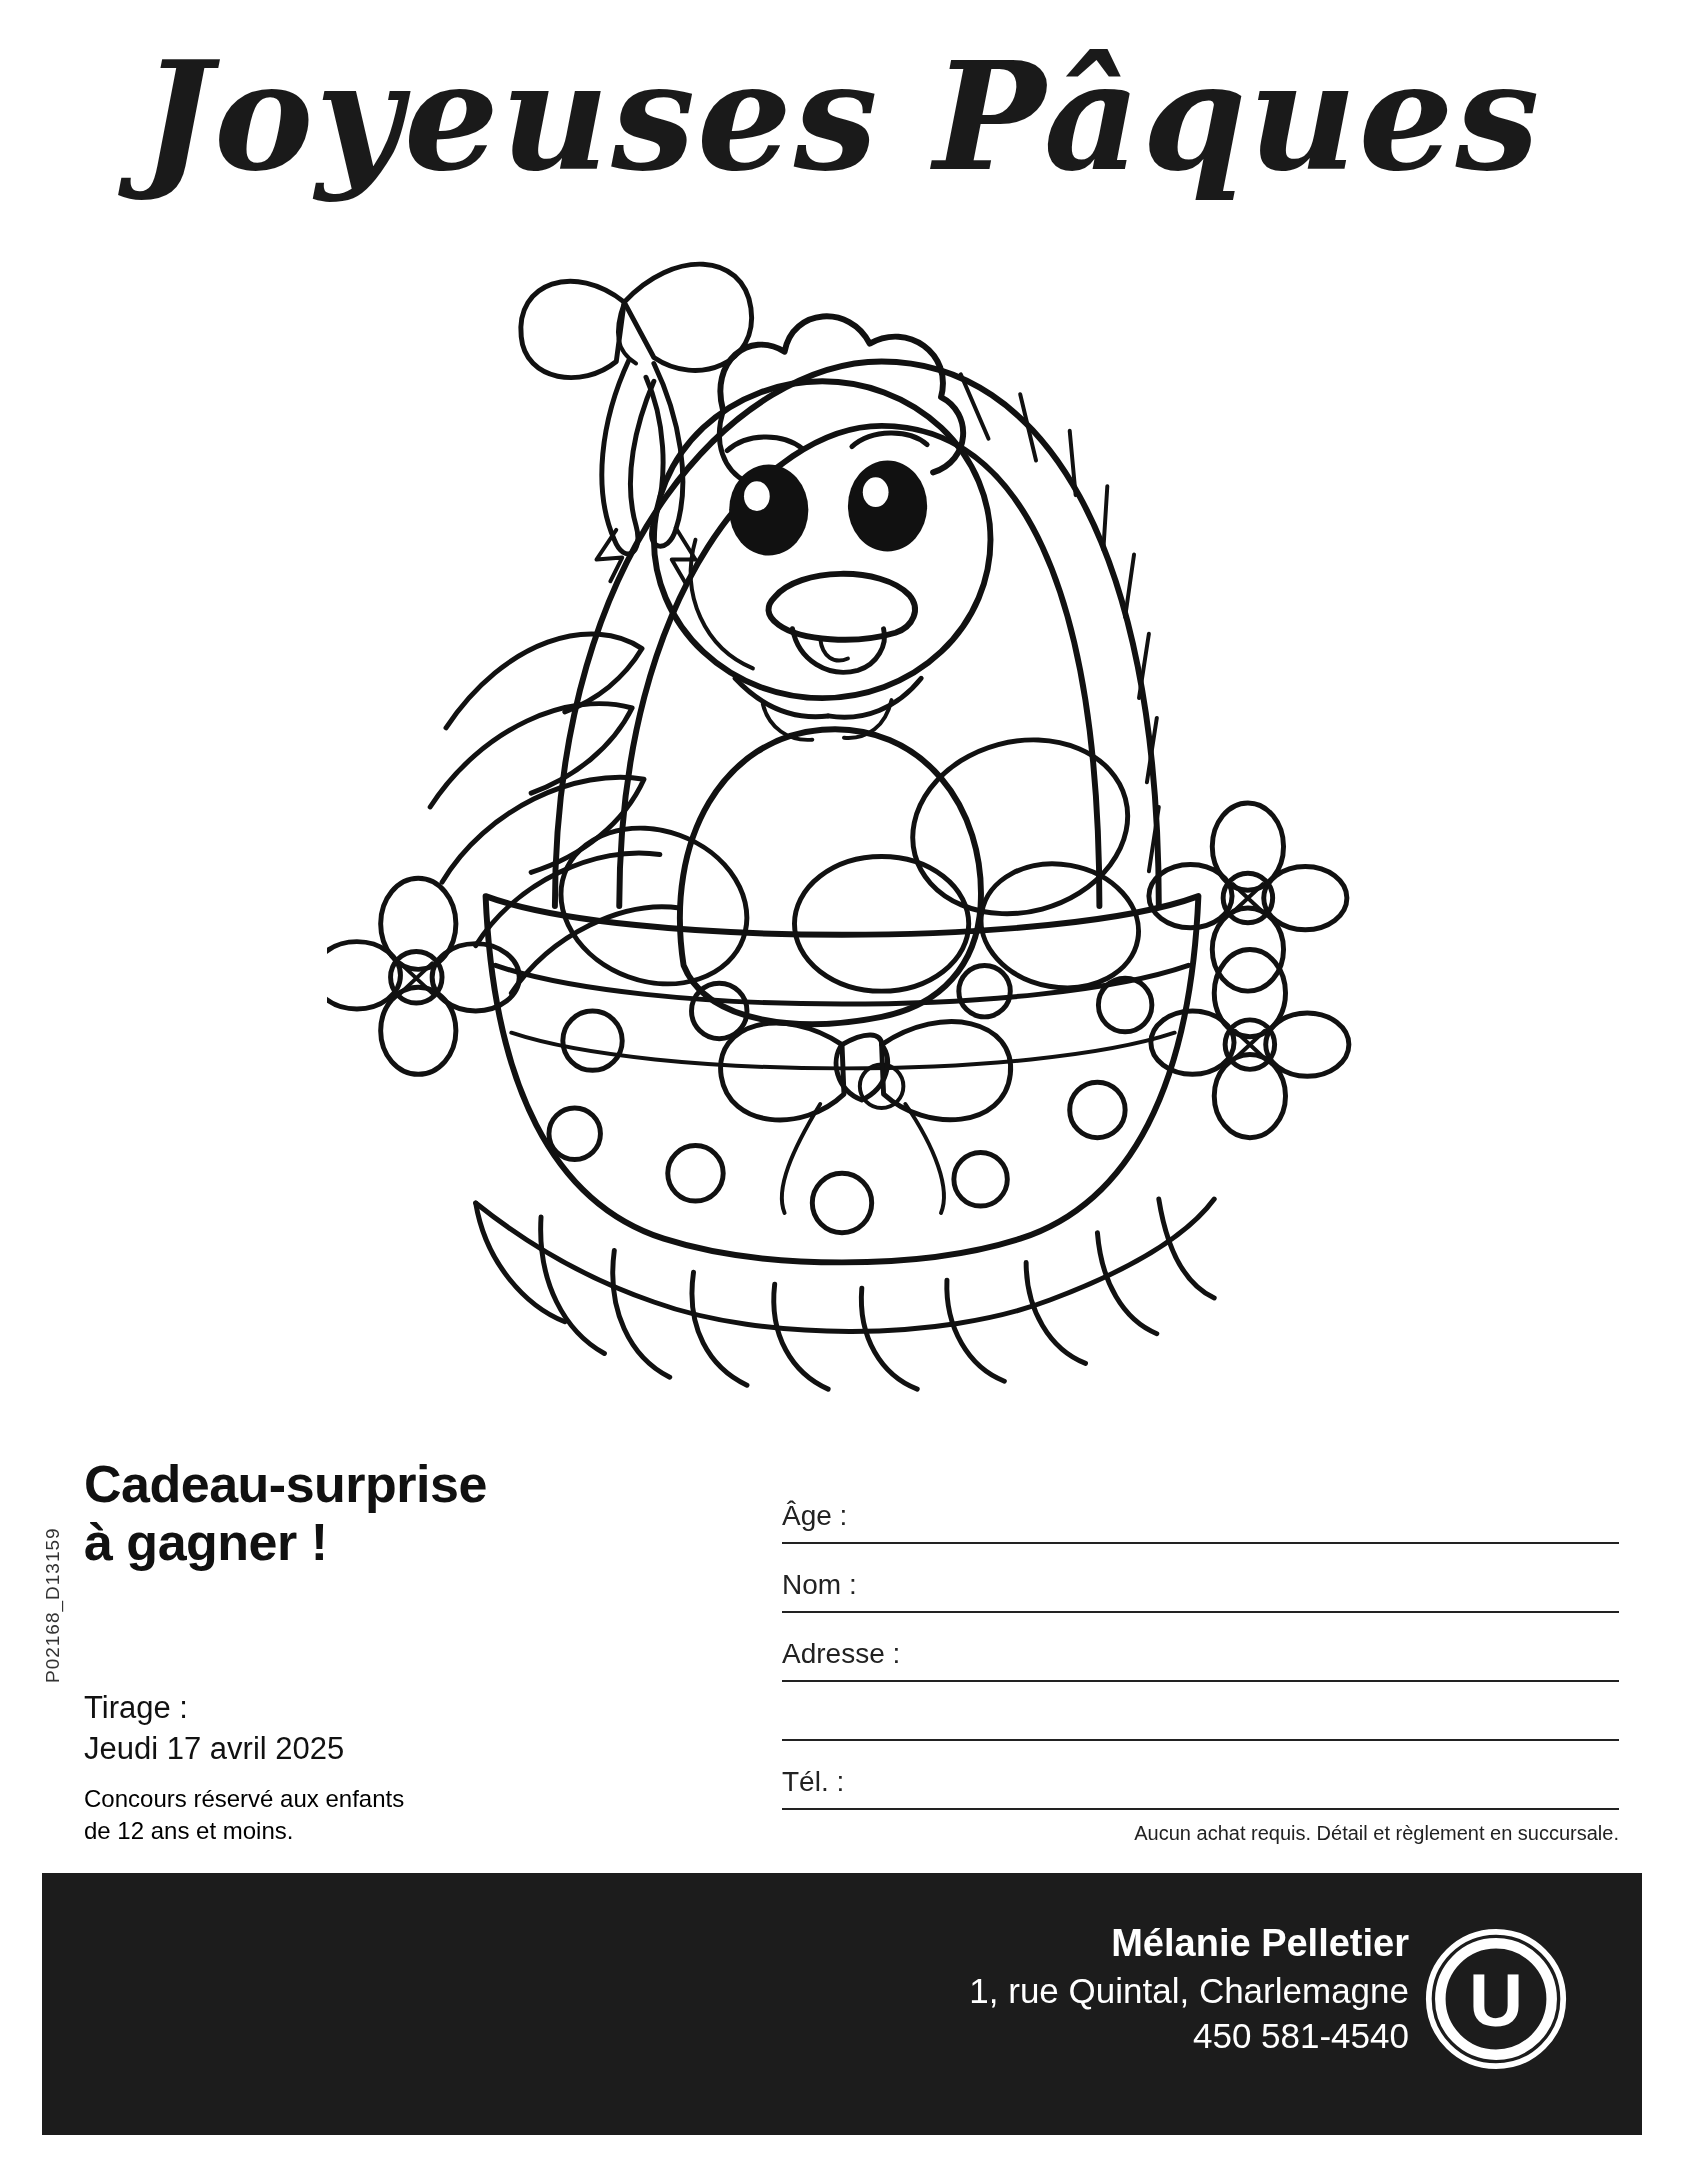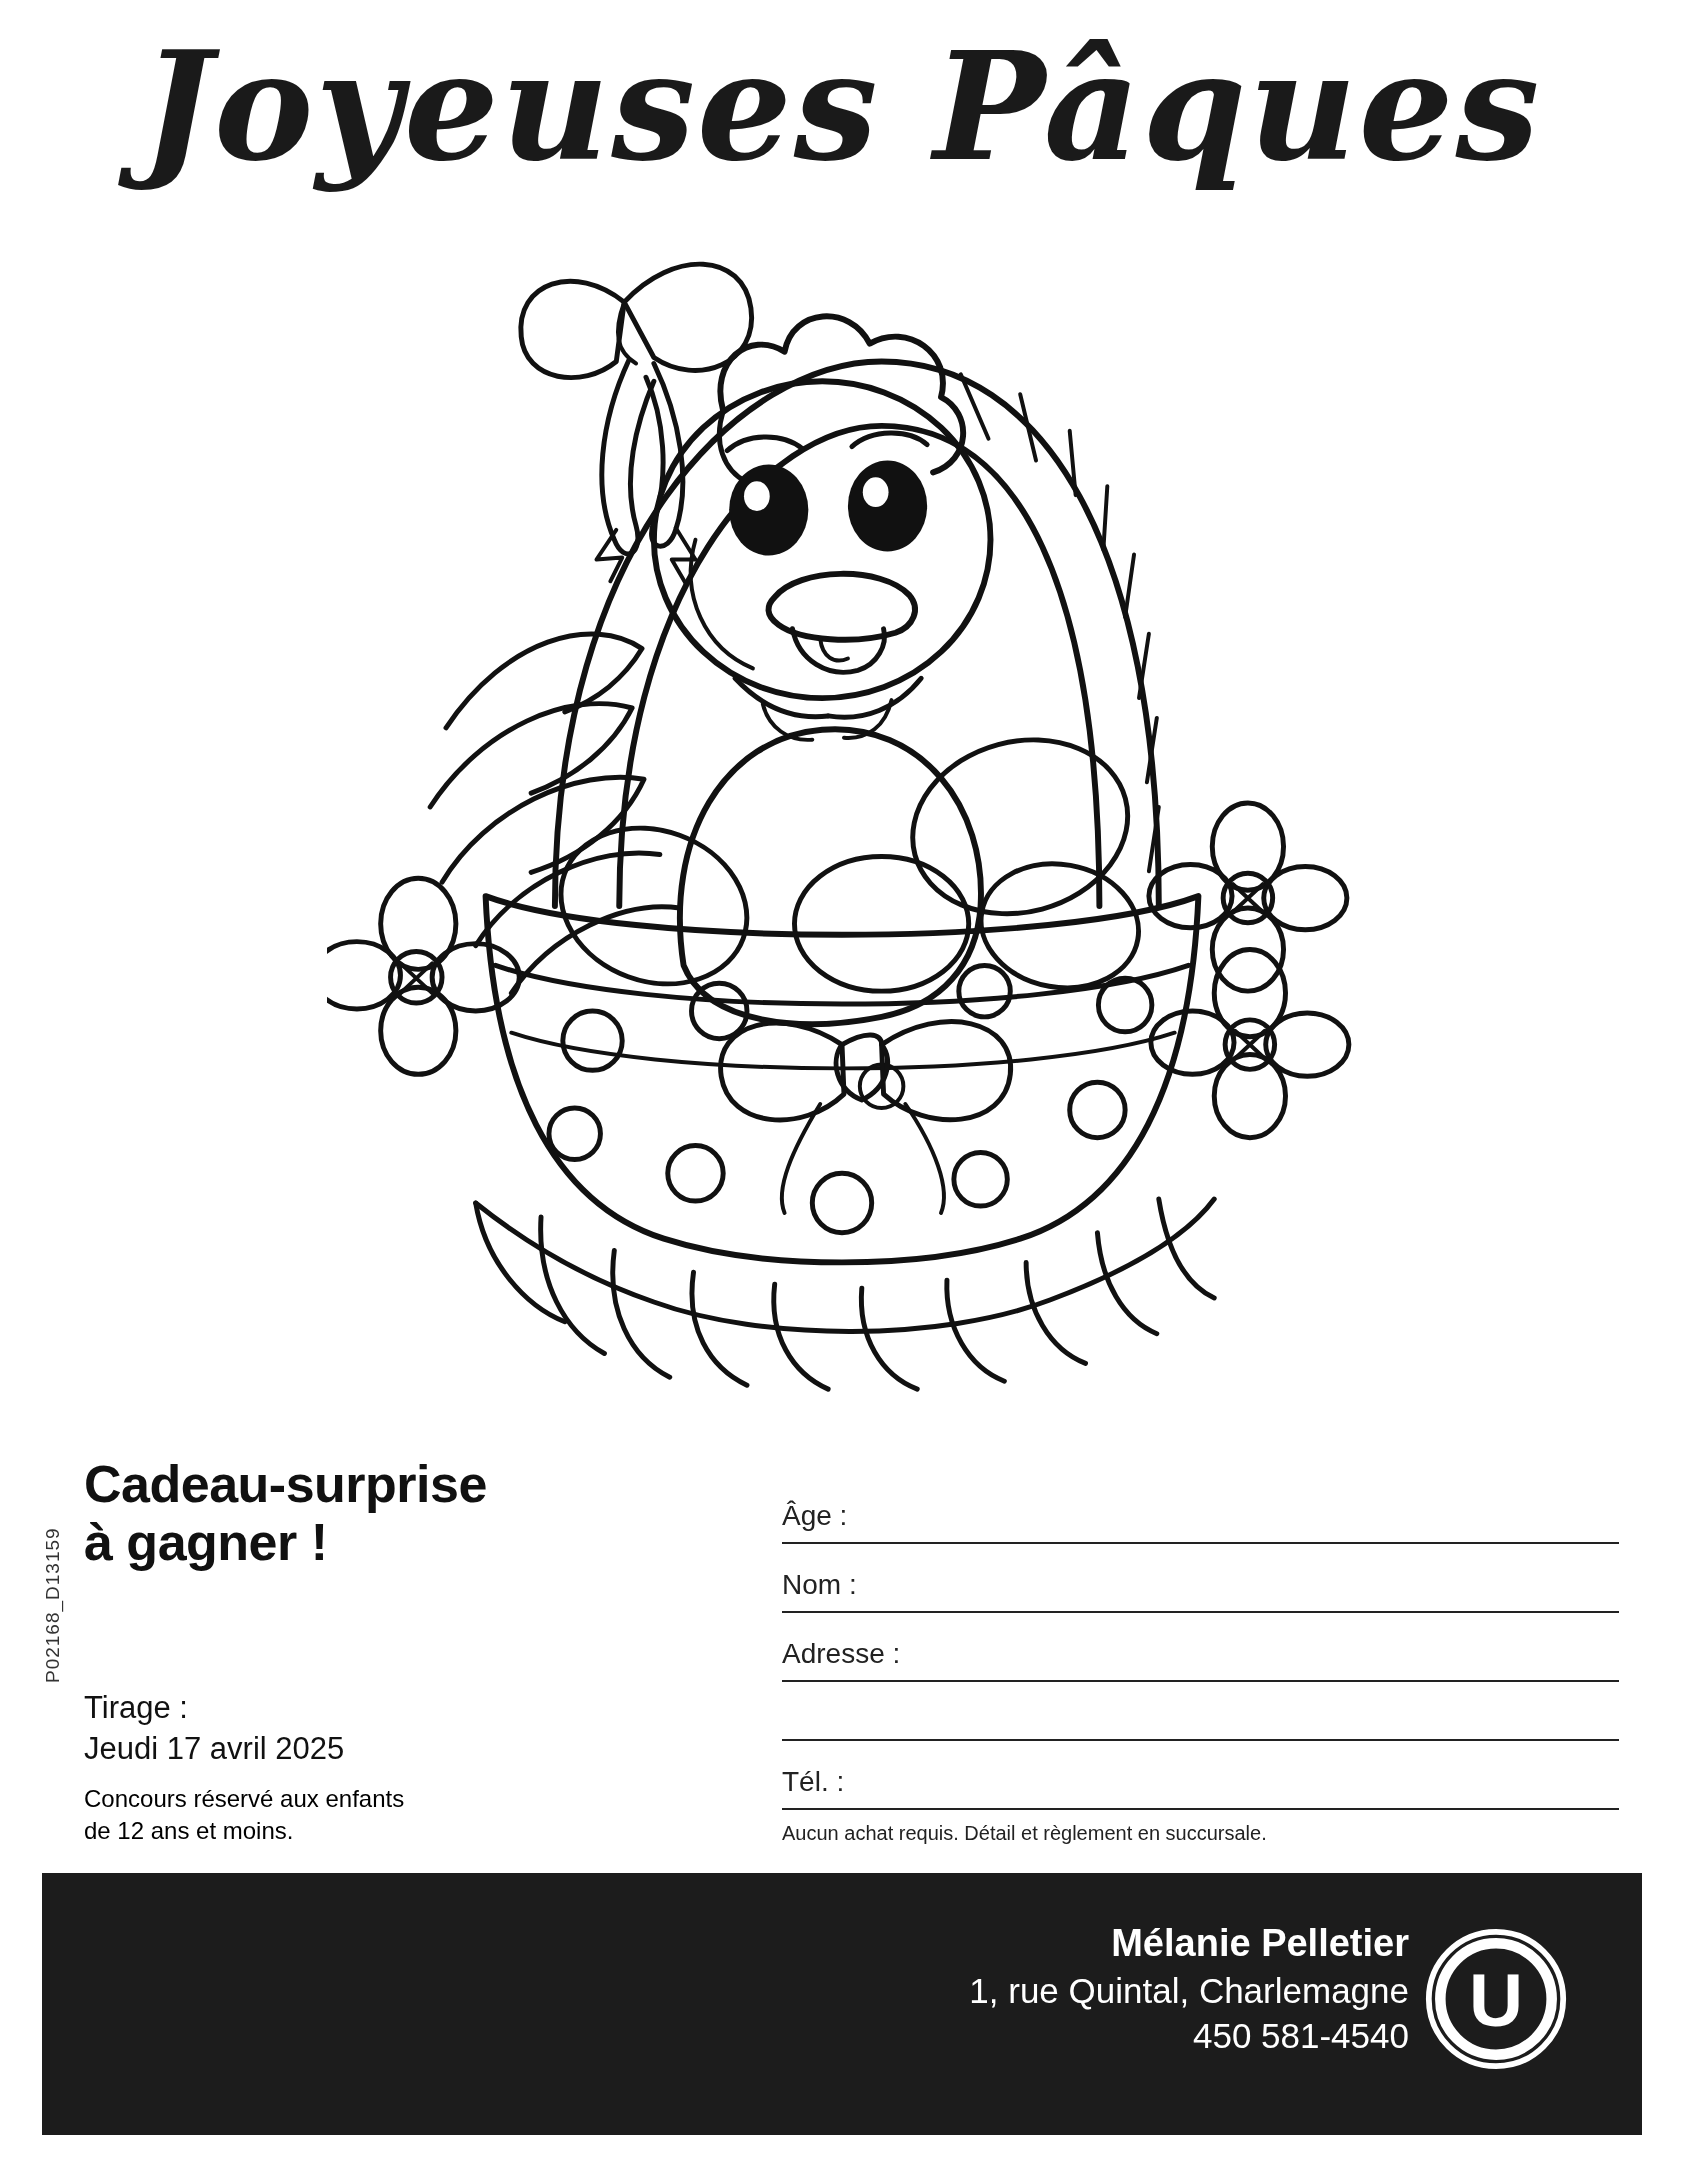--- a/index.html
+++ b/index.html
@@ -12,21 +12,21 @@
     height: 2178px;
     position: relative;
     font-family: "Liberation Sans", sans-serif;
     color: #1a1a1a;
     overflow: hidden;
   }
 
   
   .title {
     position: absolute;
-    top: 18px;
+    top: 28px;
     left: 0;
     width: 1683px;
     text-align: center;
     font-family: "DejaVu Serif", serif;
     font-style: italic;
     font-weight: 700;
     font-size: 149px;
     letter-spacing: 2px;
     color: #1a1a1a;
     line-height: 1.2;
@@ -104,20 +104,21 @@
     position: absolute;
     left: 0;
     bottom: 10px;
     font-size: 28px;
     color: #222222;
   }
   .legal {
     margin-top: 12px;
     font-size: 20px;
     color: #222222;
+    text-align: right;
   }
 
   
   .footer {
     position: absolute;
     left: 42px;
     top: 1873px;
     width: 1600px;
     height: 262px;
     background: #1c1c1c;

